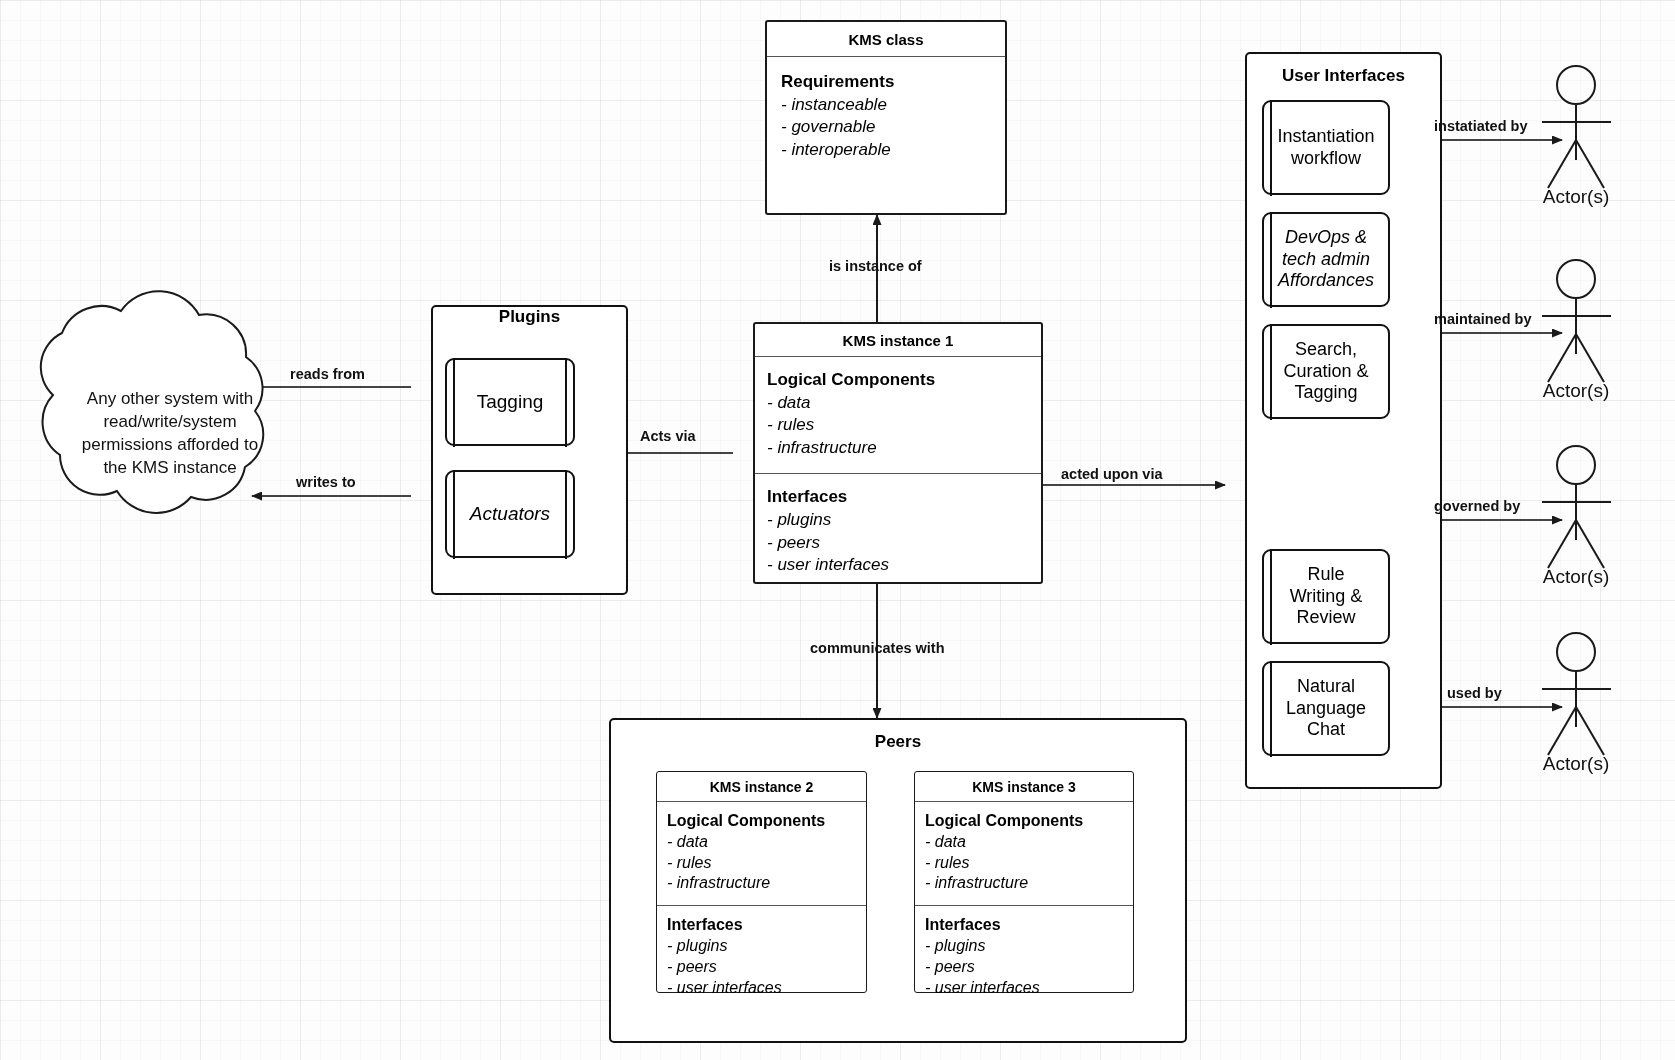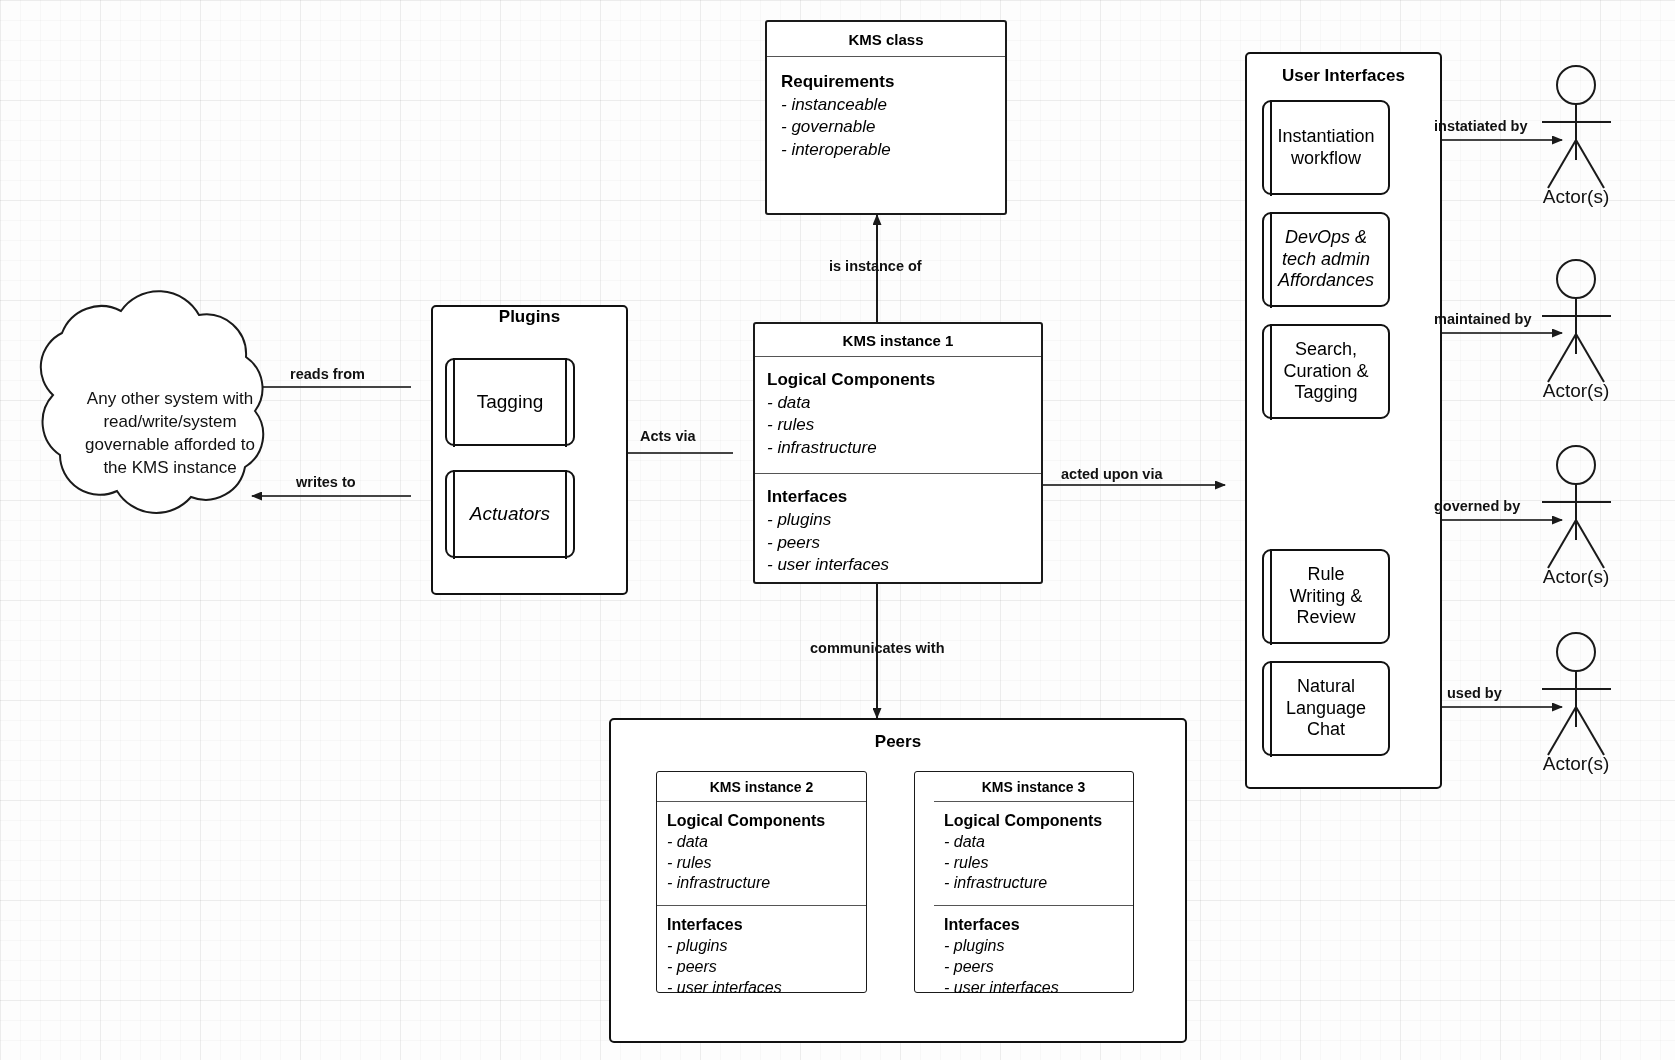--- a/index.html
+++ b/index.html
@@ -191,21 +191,21 @@
   <div class="compbox dual" style="left:445px;top:358px;width:130px;height:88px;">
     <span class="comp-label" style="font-size:19px;">Tagging</span>
   </div>
   <div class="compbox dual" style="left:445px;top:470px;width:130px;height:88px;">
     <span class="comp-label" style="font-size:19px;font-style:italic;">Actuators</span>
   </div>
 
   <div class="abs" style="left:45px;top:388px;width:210px;text-align:center;font-size:17px;line-height:1.35;color:#111;">
     <div>Any other system with</div>
     <div>read/write/system</div>
-    <div>governable afforded to</div>
+    <div>permissions afforded to</div>
     <div>the KMS instance</div>
   </div>
 
   <div class="abs container-box" style="left:589px;top:718px;width:578px;height:325px;">
     <div class="container-title" style="font-size:17px;padding-top:12px;">Peers</div>
   </div>
 
   <div class="abs clsbox" style="left:636px;top:771px;width:211px;height:222px;border-width:1.5px;">
     <div class="cls-title" style="font-size:14px;padding:7px 0 6px;">KMS instance 2</div>
     <div class="cls-sec" style="padding:9px 10px 11px 10px;font-size:16px;line-height:1.3;border-top:none;">
@@ -215,21 +215,21 @@
       <div class="sec-item">- infrastructure</div>
     </div>
     <div class="cls-sec" style="padding:9px 10px 0 10px;font-size:16px;line-height:1.3;">
       <div class="sec-head">Interfaces</div>
       <div class="sec-item">- plugins</div>
       <div class="sec-item">- peers</div>
       <div class="sec-item">- user interfaces</div>
     </div>
   </div>
 
-  <div class="abs clsbox" style="left:894px;top:771px;width:220px;height:222px;border-width:1.5px;padding-left:19px;">
+  <div class="abs clsbox" style="left:894px;top:771px;width:220px;height:222px;border-width:1.5px;">
     <div class="cls-title" style="font-size:14px;padding:7px 0 6px;">KMS instance 3</div>
     <div class="cls-sec" style="padding:9px 10px 11px 10px;font-size:16px;line-height:1.3;border-top:none;">
       <div class="sec-head">Logical Components</div>
       <div class="sec-item">- data</div>
       <div class="sec-item">- rules</div>
       <div class="sec-item">- infrastructure</div>
     </div>
     <div class="cls-sec" style="padding:9px 10px 0 10px;font-size:16px;line-height:1.3;">
       <div class="sec-head">Interfaces</div>
       <div class="sec-item">- plugins</div>

